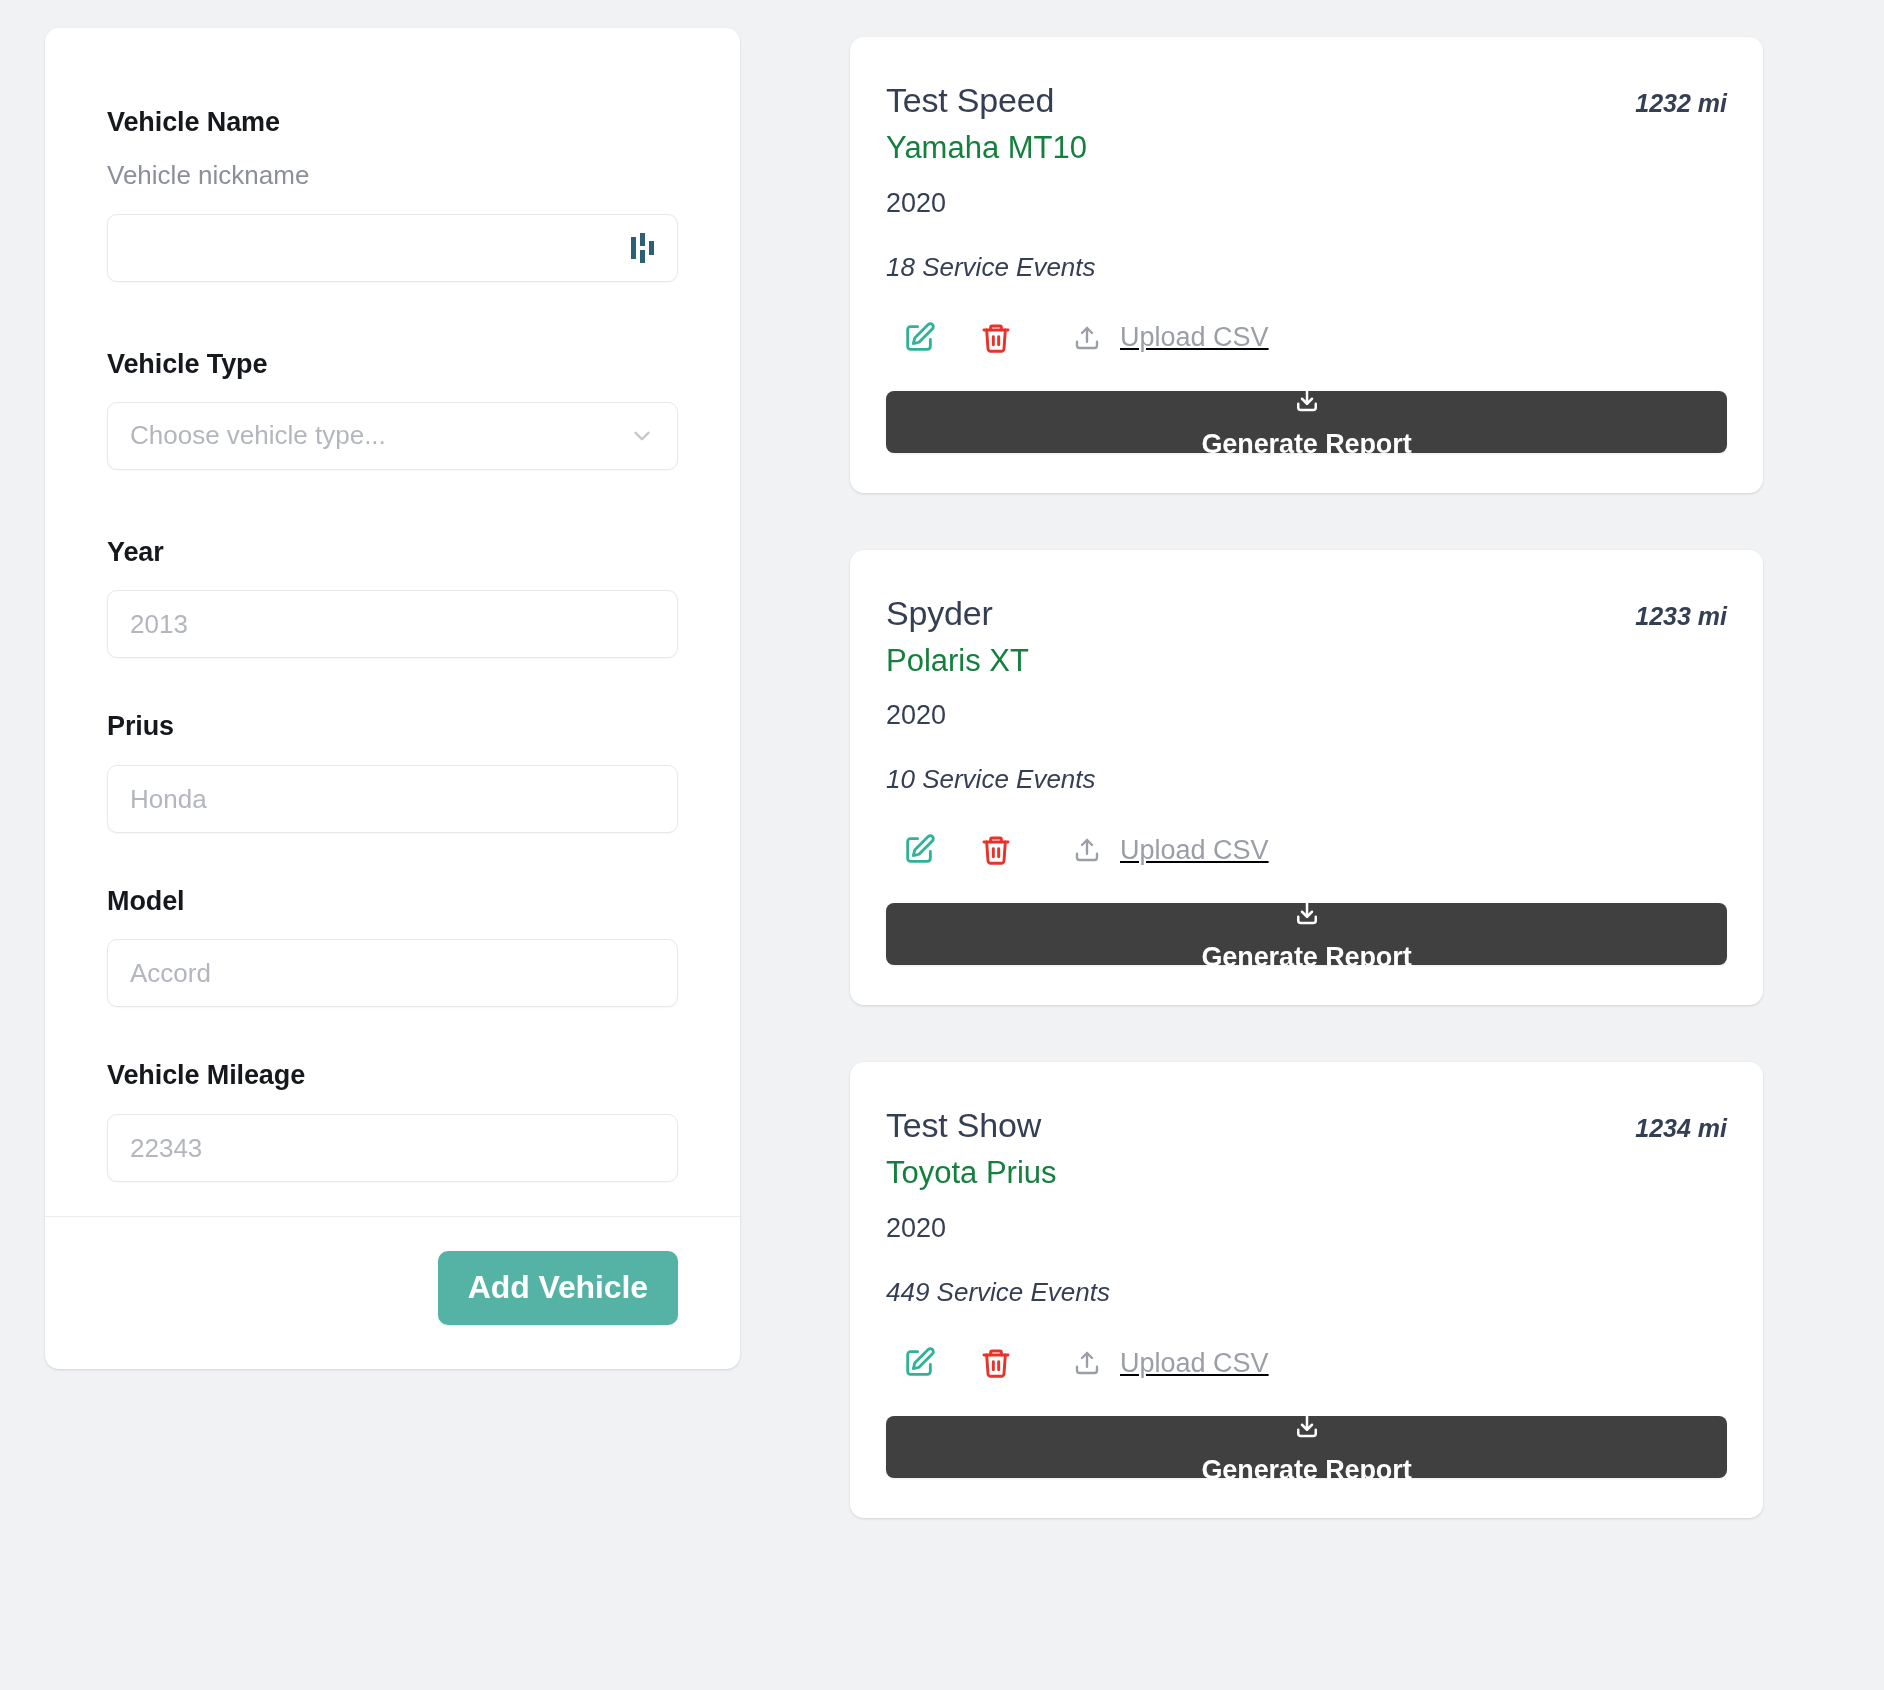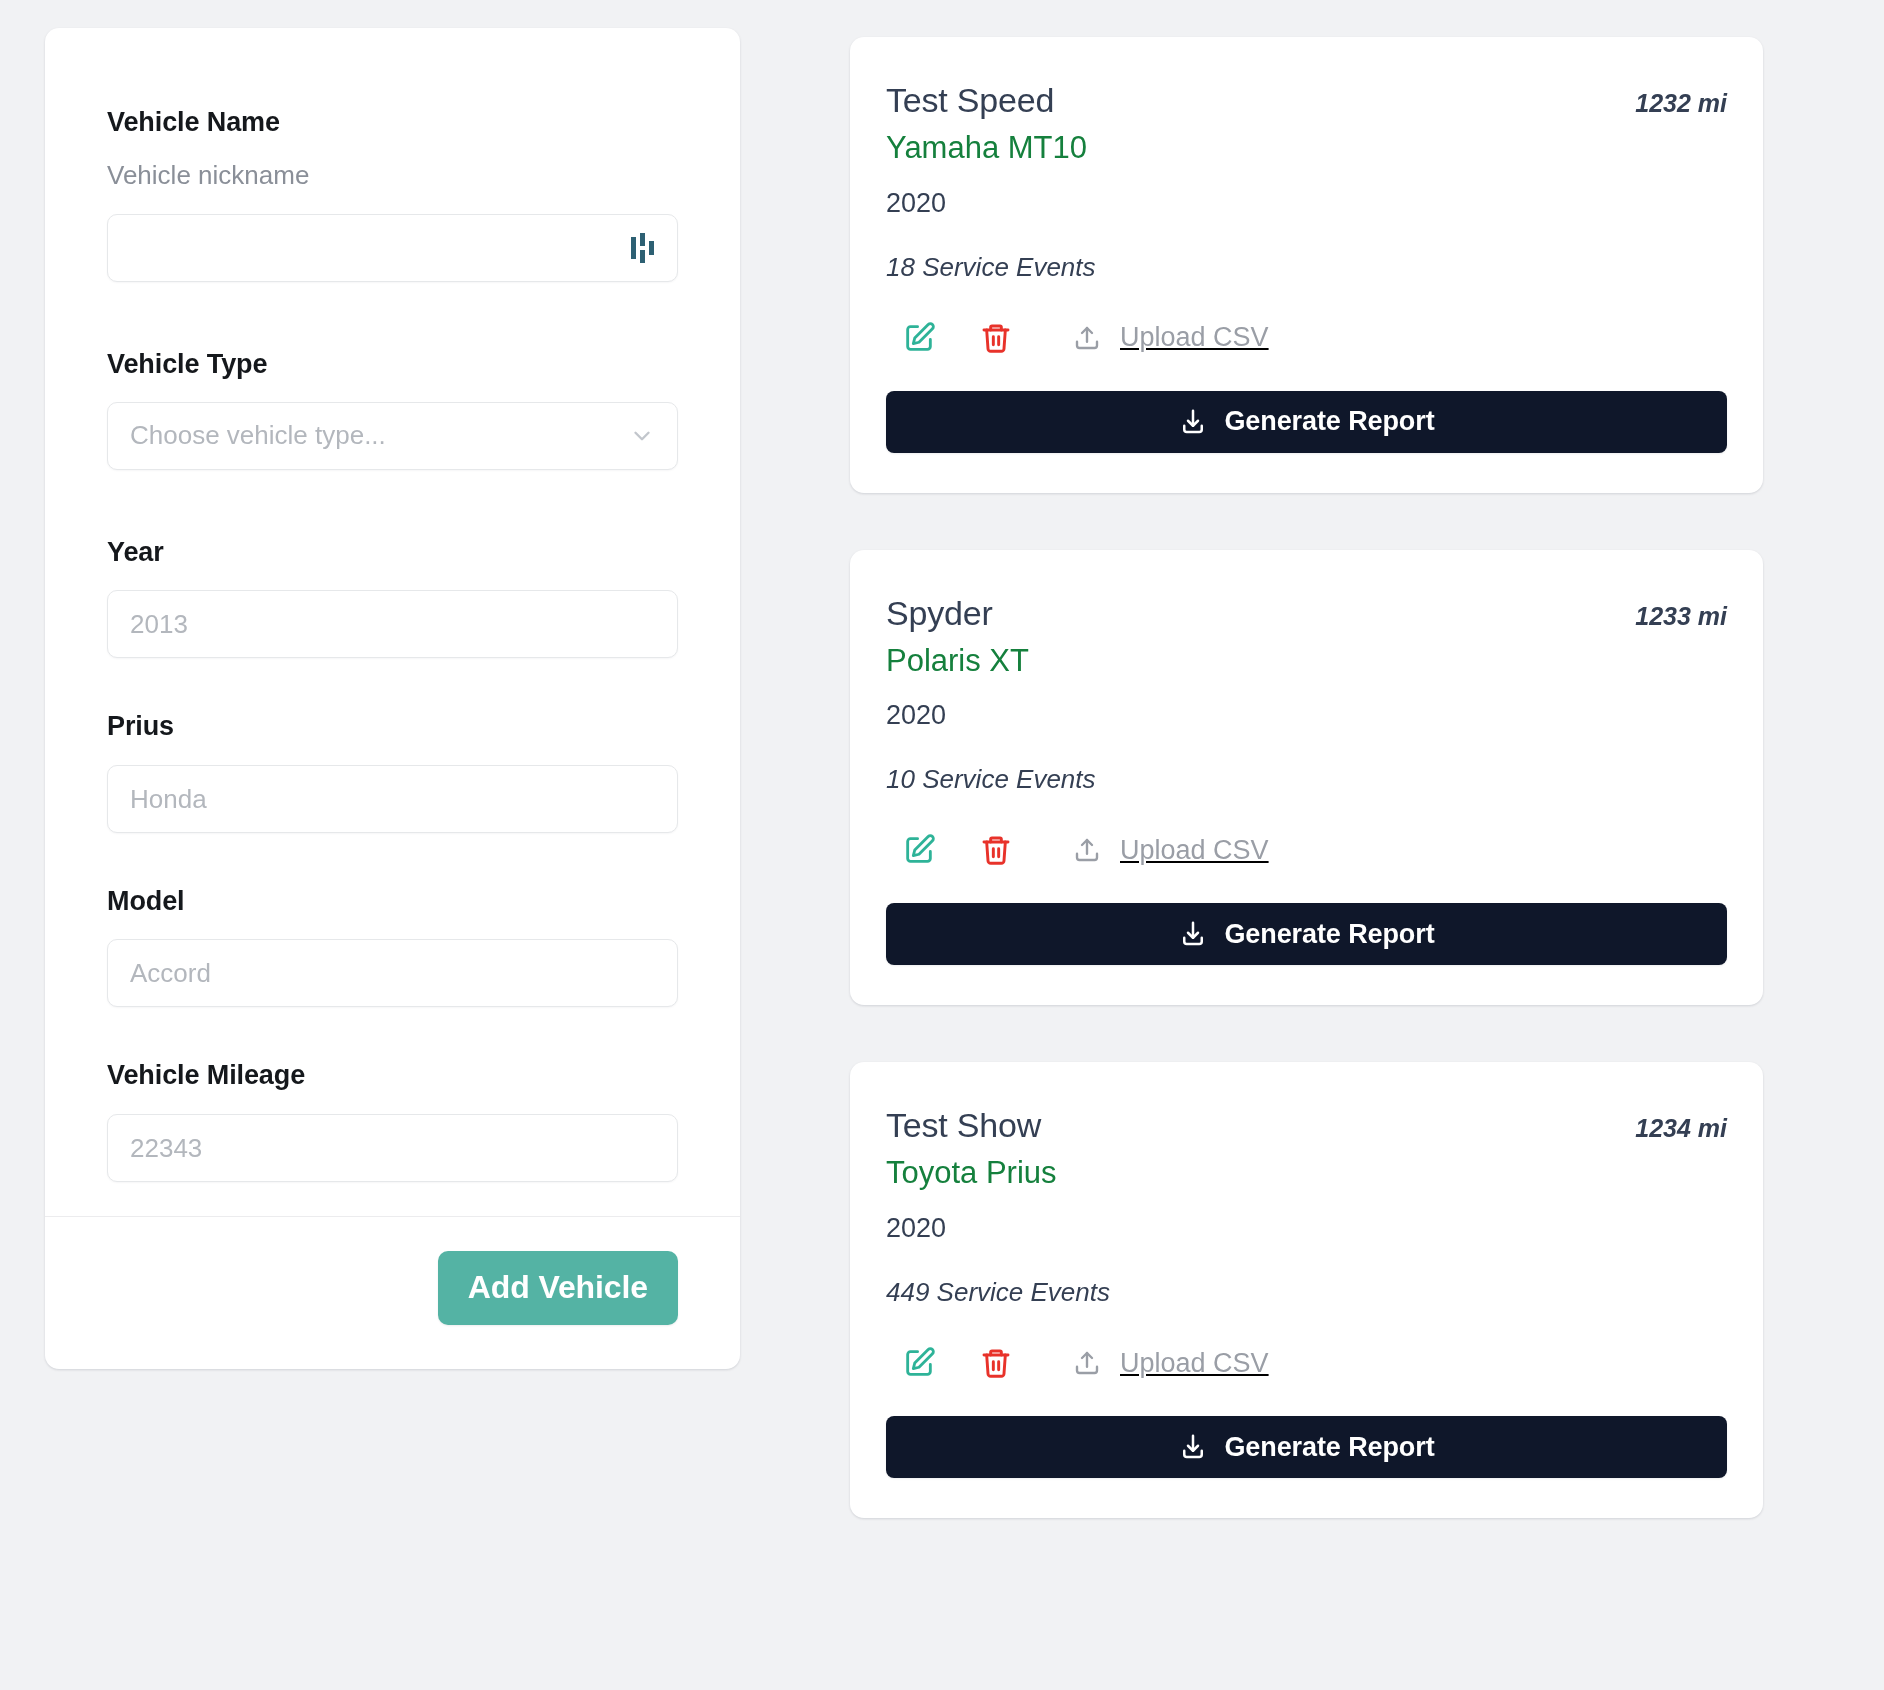--- a/index.html
+++ b/index.html
@@ -224,34 +224,35 @@
     font-size: 27px;
     color: #9a9ea6;
     margin-left: 18px;
     line-height: 1;
   }
 
   .v-report {
     margin-top: 36px;
     width: 100%;
     height: 62px;
-    background: #0f172a;
+    background: #404040;
     border: none;
     border-radius: 8px;
     color: #ffffff;
     font-family: "Liberation Sans", sans-serif;
     font-size: 27px;
     font-weight: 700;
     letter-spacing: -0.1px;
     display: flex;
     align-items: center;
     justify-content: center;
     gap: 16px;
     cursor: pointer;
     box-shadow: 0 1px 2px rgba(16,24,40,.08);
+    flex-direction: column;
   }
   .v-report .lbl { line-height: 1; }
 </style>
 </head>
 <body>
 
 <div id="app">
 
   <div class="form-card">
     <div class="form-body">

